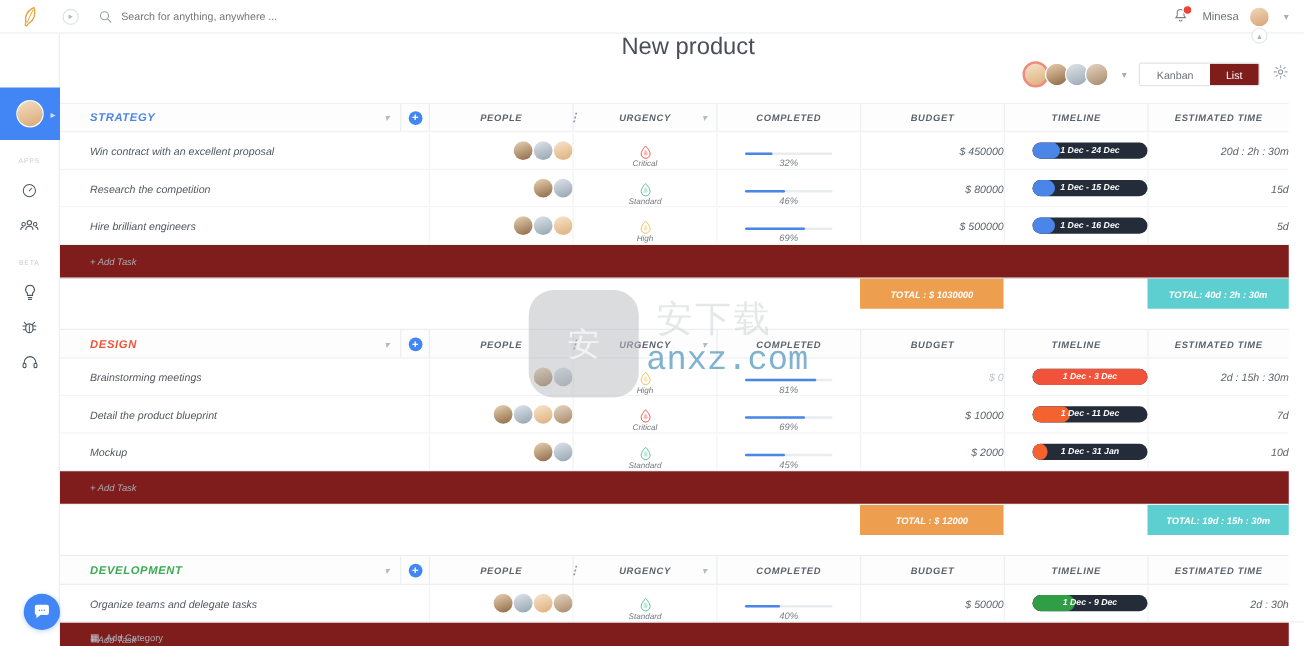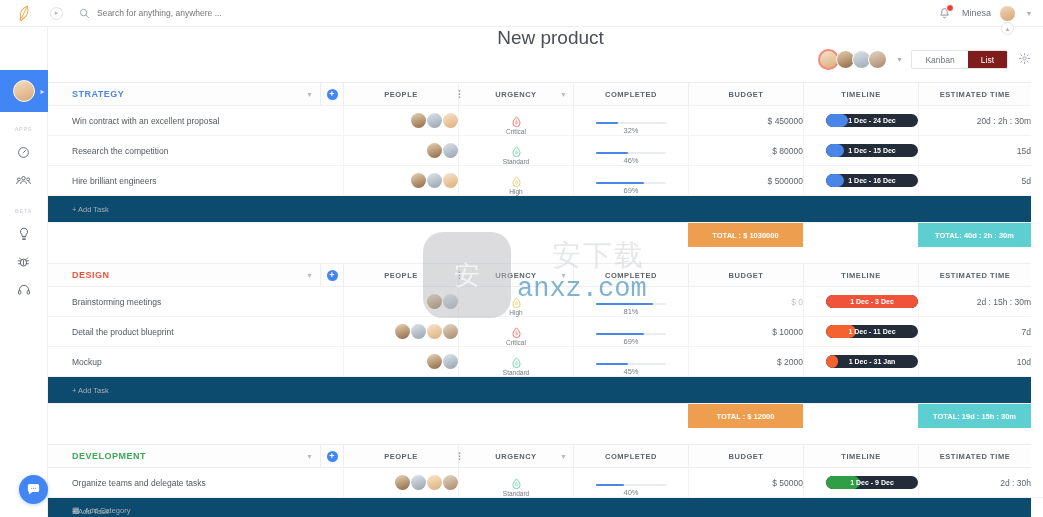--- a/index.html
+++ b/index.html
@@ -94,21 +94,21 @@
     background: #fff; color: #6e747c; cursor: pointer;
   }
   .toggle-btn.active { background: #7f1d1d; color: #fff; }
   .gear { color: #9aa0a8; }
 
   
   .table-area {
     position: absolute; top: 82px; left: 48px; width: 995px; height: 435px;
     background: #fff; overflow: hidden;
   }
-  .grid-row { display: flex; width: 983px; margin-left: 0; }
+  .grid-row { display: flex; width: 983px; margin-left: 0; font-style: italic; }
 
   .c-task   { width: 272px; }
   .c-plus   { width: 23px; }
   .c-people { width: 115px; }
   .c-urg    { width: 115px; }
   .c-comp   { width: 115px; }
   .c-budget { width: 115px; }
   .c-time   { width: 115px; }
   .c-est    { width: 113px; }
 
@@ -167,21 +167,21 @@
 
   .pill {
     height: 13px; width: 92px; border-radius: 7px; background: #242c3a;
     display: flex; align-items: center; justify-content: center;
     color: #fff; font-size: 7px; font-weight: bold; position: relative; overflow: hidden;
   }
   .pill-accent { position: absolute; left: 0; top: 0; height: 13px; border-radius: 7px; }
   .pill span { position: relative; z-index: 2; }
 
   .addtask-row {
-    height: 27px; display: flex; align-items: center; background: #0c4a6e;
+    height: 27px; display: flex; align-items: center; background: #7f1d1d;
     border-bottom: 1px solid #f1f3f5;
   }
   .addtask-link {
     padding-left: 24px; font-size: 7.5px; color: #a8adb4;
   }
   .totals-row { height: 24px; display: flex; align-items: stretch; }
   .total-chip {
     display: flex; align-items: center; justify-content: center;
     font-size: 7.5px; font-weight: bold; color: #ffffff; height: 24px;
   }
@@ -215,21 +215,20 @@
     position: absolute; left: 28px; top: 0px; width: 88px; height: 86px;
     background: #b9babd; border-radius: 20px; display:flex; align-items:center; justify-content:center;
   }
   .wm-text {
     position: absolute; left: 122px; top: 42px; font-size: 27px; color: #0369a1;
     font-family: Liberation Mono, monospace;
   }
   .wm-cn {
     position: absolute; left: 130px; top: 4px; font-size: 29px; color: #cfd0d3;
     letter-spacing: 2px;
-    margin-left: 27px;
   }
 </style>
 </head>
 <body>
 
 <div id="app">
 
   <div class="topbar">
     <div class="logo-zone">
       <svg class="feather" width="16" height="16" viewBox="0 0 24 24">

